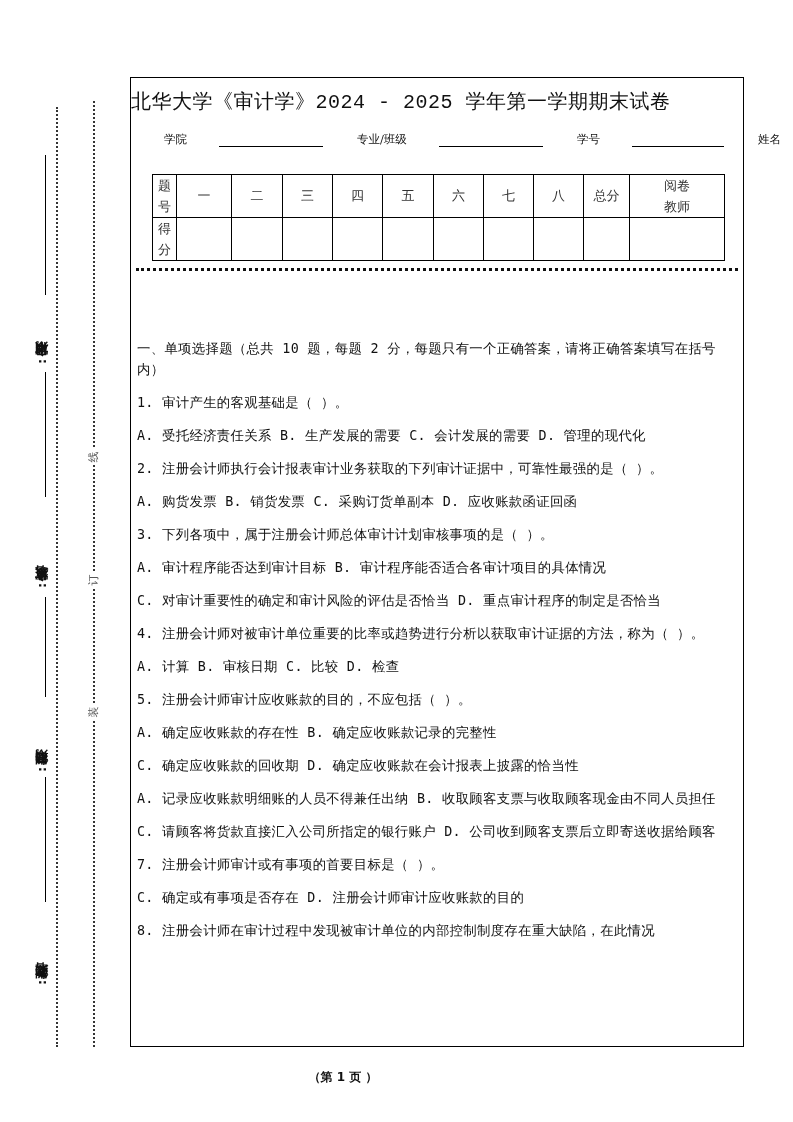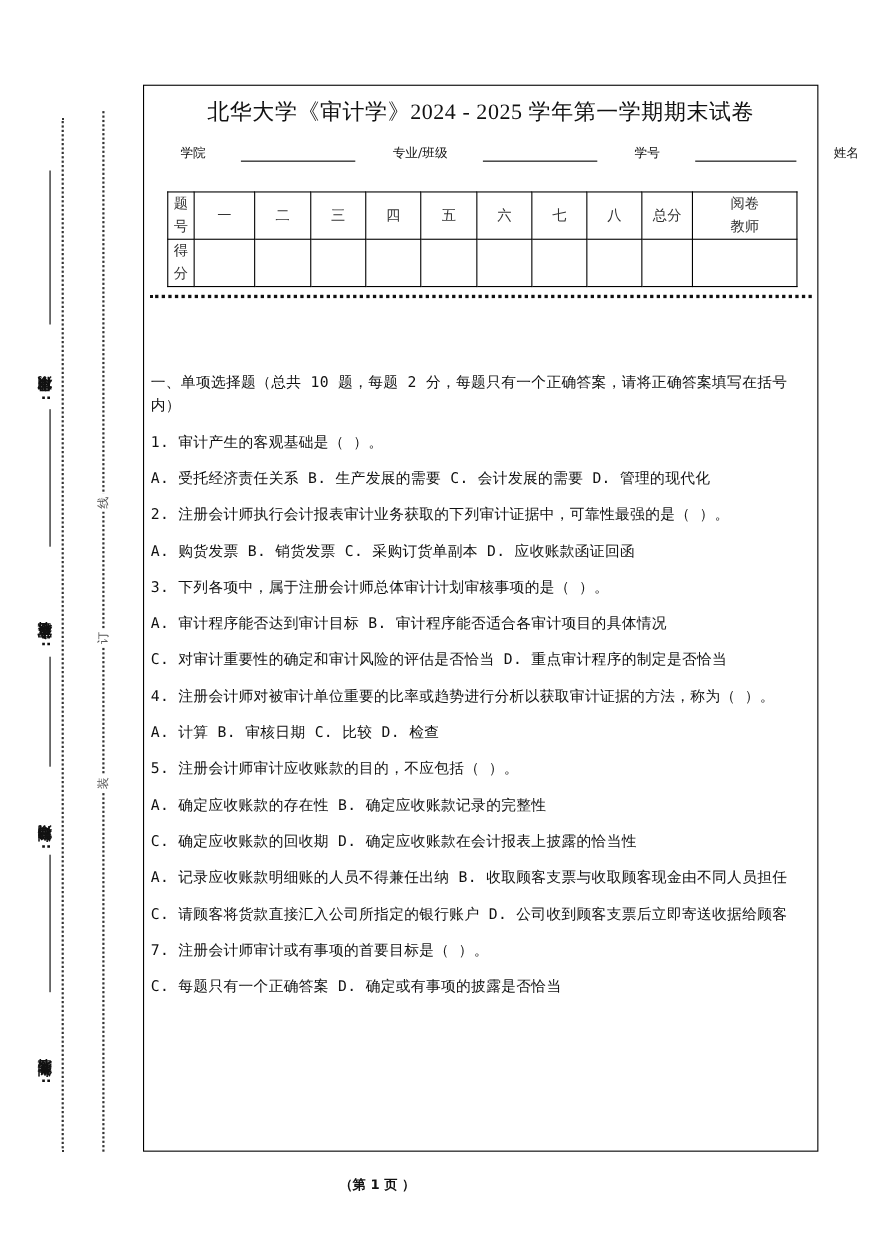--- a/index.html
+++ b/index.html
@@ -26,22 +26,22 @@
     font-weight: bold; font-size: 13px; letter-spacing: 1px; line-height: 24px;
   }
   .sig-line { position: absolute; left: 15px; width: 0; border-left: 1.3px solid #000; }
 
   
   .frame {
     position: absolute; left: 130px; top: 77px; width: 614px; height: 970px;
     border: 1.3px solid #000; box-sizing: border-box;
   }
   .title {
-    position: absolute; left: 0; right: 0; top: 10px; text-align: center;
-    font-family: Liberation Serif, serif;
+    position: absolute; left: 0; right: 0; top: 10px; 
+    font-family: Liberation Mono, monospace;
     font-size: 20px; letter-spacing: 0.5px;
   }
   .info-row {
     position: absolute; left: 33px; top: 54px; font-size: 11.5px;
     display: flex; align-items: flex-end; gap: 32px;
   }
   .info-row .lbl { white-space: nowrap; }
   .info-row .blank { display: inline-block; border-bottom: 1px solid #000; height: 12px; margin-right: 2px; }
 
   table.score {
@@ -161,18 +161,19 @@
     <p>A. 计算  B. 审核日期  C. 比较  D. 检查</p>
 
     <p>5. 注册会计师审计应收账款的目的，不应包括（  ）。</p>
     <p>A. 确定应收账款的存在性  B. 确定应收账款记录的完整性</p>
     <p>C. 确定应收账款的回收期  D. 确定应收账款在会计报表上披露的恰当性</p>
 
     <p>A. 记录应收账款明细账的人员不得兼任出纳  B. 收取顾客支票与收取顾客现金由不同人员担任</p>
     <p>C. 请顾客将货款直接汇入公司所指定的银行账户  D. 公司收到顾客支票后立即寄送收据给顾客</p>
 
     <p>7. 注册会计师审计或有事项的首要目标是（  ）。</p>
-    <p>C. 每题只有一个正确答案  D. 确定或有事项的披露是否恰当</p>
+    <p>C. 确定或有事项是否存在  D. 注册会计师审计应收账款的目的</p>
 
+    <p>8. 注册会计师在审计过程中发现被审计单位的内部控制制度存在重大缺陷，在此情况</p>
   </div>
 </div>
 
 <div class="footer">（第 1 页 ）</div>
 
 </body></html>

